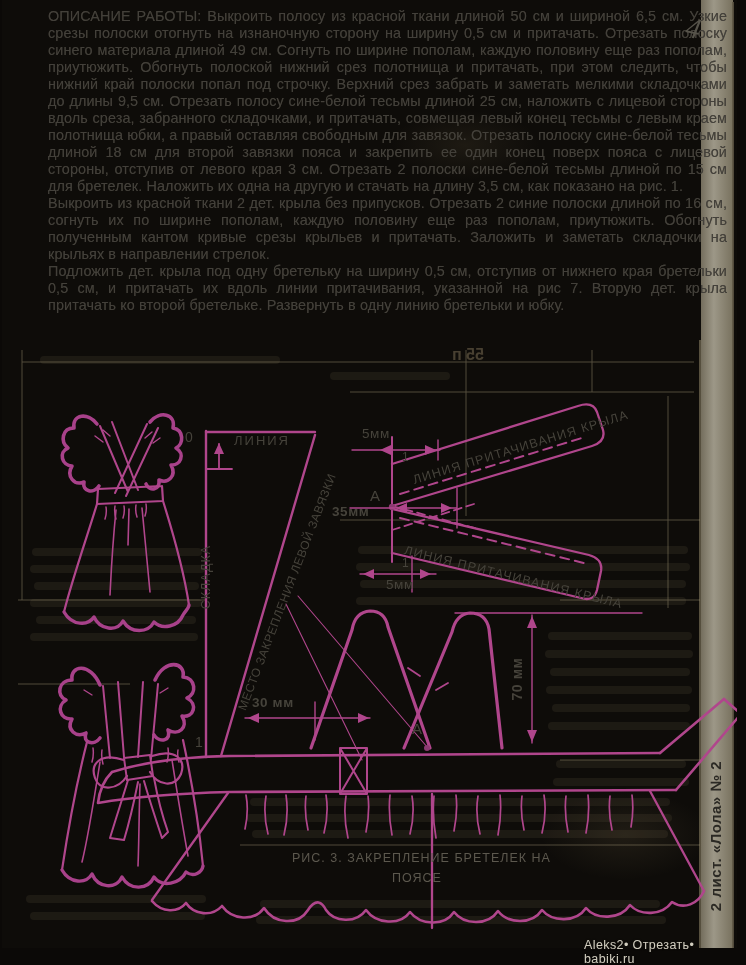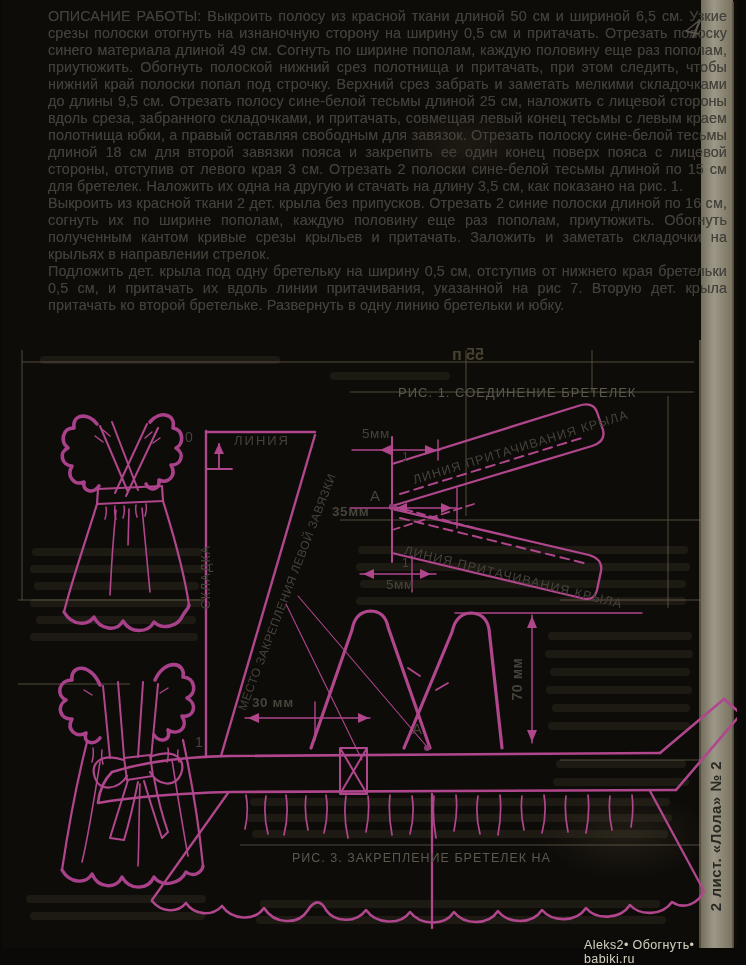--- a/index.html
+++ b/index.html
@@ -170,42 +170,42 @@
   </svg>
 
   <div id="textblock">
     <p><span>ОПИСАНИЕ РАБОТЫ: </span><span>Выкроить полосу из красной ткани длиной 50 см и шириной 6,5 см. Узкие срезы полоски отогнуть на изнаночную сторону на ширину 0,5 см и притачать. Отрезать полоску синего материала длиной 49 см. Согнуть по ширине пополам, каждую половину еще раз пополам, приутюжить. Обогнуть полоской нижний срез полотнища и притачать, при этом следить, чтобы нижний край полоски попал под строчку. Верхний срез забрать и заметать мелкими складочками до длины 9,5 см. Отрезать полосу сине-белой тесьмы длиной 25 см, наложить с лицевой стороны вдоль среза, забранного складочками, и притачать, совмещая левый конец тесьмы с левым краем полотнища юбки, а правый оставляя свободным для завязок. Отрезать полоску сине-белой тесьмы длиной 18 см для второй завязки пояса и закрепить ее один конец поверх пояса с лицевой стороны, отступив от левого края 3 см. Отрезать 2 полоски сине-белой тесьмы длиной по 15 см для бретелек. Наложить их одна на другую и стачать на длину 3,5 см, как показано на рис. 1.</span></p>
     <p>Выкроить из красной ткани 2 дет. крыла без припусков. Отрезать 2 синие полоски длиной по 16 см, согнуть их по ширине пополам, каждую половину еще раз пополам, приутюжить. Обогнуть полученным кантом кривые срезы крыльев и притачать. Заложить и заметать складочки на крыльях в направлении стрелок.</p>
     <p>Подложить дет. крыла под одну бретельку на ширину 0,5 см, отступив от нижнего края бретельки 0,5 см, и притачать их вдоль линии притачивания, указанной на рис 7. Вторую дет. крыла притачать ко второй бретельке. Развернуть в одну линию бретельки и юбку.</p>
   </div>
 
   <div class="lbl" style="left:686px;top:12px;font-family:'Liberation Serif',serif;font-style:italic;font-size:29px;color:#56534a;transform:rotate(12deg);">4</div>
 
-  <div class="lbl cap" style="left:398px;top:385px;">РИС. 1. СОЕДИНЕНИЕ БРЕТЕЛЕК</div>
   <div class="lbl rot hand" style="left:414px;top:473px;width:200px;height:18px;font-size:12.5px;letter-spacing:1.2px;transform:rotate(-17deg);">ЛИНИЯ ПРИТАЧИВАНИЯ КРЫЛА</div>
   <div class="lbl rot hand" style="left:404px;top:543px;width:200px;height:18px;font-size:12.5px;letter-spacing:1.2px;transform:rotate(14deg);">ЛИНИЯ ПРИТАЧИВАНИЯ КРЫЛА</div>
   <div class="lbl hand" style="left:362px;top:426px;font-size:13.5px;">5мм</div>
   <div class="lbl hand" style="left:402px;top:450px;font-size:12px;">1</div>
   <div class="lbl hand" style="left:370px;top:487px;font-size:15px;">А</div>
   <div class="lbl hand" style="left:332px;top:504px;font-size:13.5px;font-weight:700;">35мм</div>
   <div class="lbl hand" style="left:402px;top:556px;font-size:12px;">1</div>
   <div class="lbl hand" style="left:386px;top:577px;font-size:13.5px;">5мм</div>
 
   <div class="lbl hand" style="left:185px;top:429px;font-size:14px;">0</div>
   <div class="lbl hand" style="left:234px;top:433px;font-size:13px;letter-spacing:2px;">ЛИНИЯ</div>
   <div class="lbl ctr hand" style="left:162px;top:569px;width:90px;height:16px;text-align:center;font-size:12.5px;letter-spacing:1px;transform:rotate(-90deg);">СКЛАДКА</div>
   <div class="lbl ctr hand" style="left:167px;top:592px;width:236px;height:16px;text-align:center;font-size:12px;letter-spacing:.5px;transform:rotate(-69deg);">МЕСТО ЗАКРЕПЛЕНИЯ ЛЕВОЙ ЗАВЯЗКИ</div>
   <div class="lbl hand" style="left:195px;top:734px;font-size:14px;">1</div>
 
   <div class="lbl hand" style="left:252px;top:695px;font-size:13.5px;font-weight:700;">30 мм</div>
   <div class="lbl hand" style="left:412px;top:720px;font-size:15px;">А</div>
   <div class="lbl ctr hand" style="left:478px;top:670px;width:80px;height:18px;text-align:center;font-size:14px;font-weight:700;transform:rotate(-90deg);">70 мм</div>
   <div class="lbl cap" style="left:292px;top:851px;width:250px;text-align:center;font-size:12.5px;">РИС. 3. ЗАКРЕПЛЕНИЕ БРЕТЕЛЕК НА</div>
+  <div class="lbl cap" style="left:292px;top:871px;width:250px;text-align:center;font-size:12.5px;">ПОЯСЕ</div>
 
   <div class="lbl" style="left:452px;top:346px;font-size:16px;font-weight:700;color:rgba(120,108,82,.55);transform:scaleX(-1);filter:blur(.4px);">55 п</div>
 
   <div class="lbl ctr" style="left:616px;top:827px;width:200px;height:18px;text-align:center;font-size:15px;font-weight:700;color:#2b2924;transform:rotate(-90deg);letter-spacing:.5px;">2 лист. «Лола» № 2</div>
 
-  <div id="watermark">Aleks2• Обогнуть• babiki.ru</div>
+  <div id="watermark">Aleks2• Отрезать• babiki.ru</div>
   <div id="bottom-edge"></div>
   <div id="right-edge"></div>
   <div id="left-edge"></div>
 </div>
 
 </body></html>

